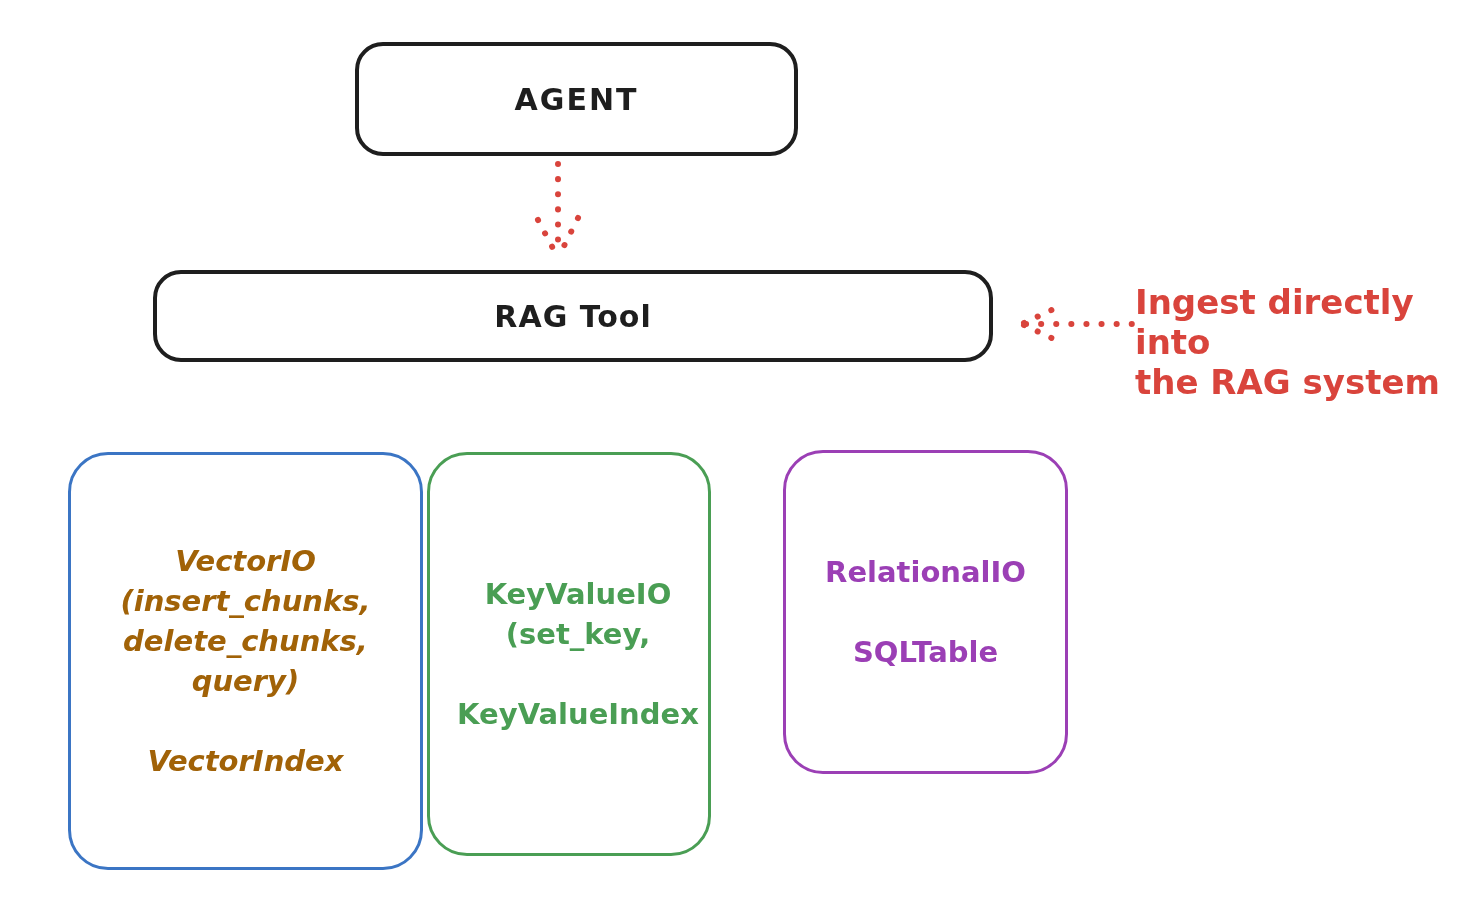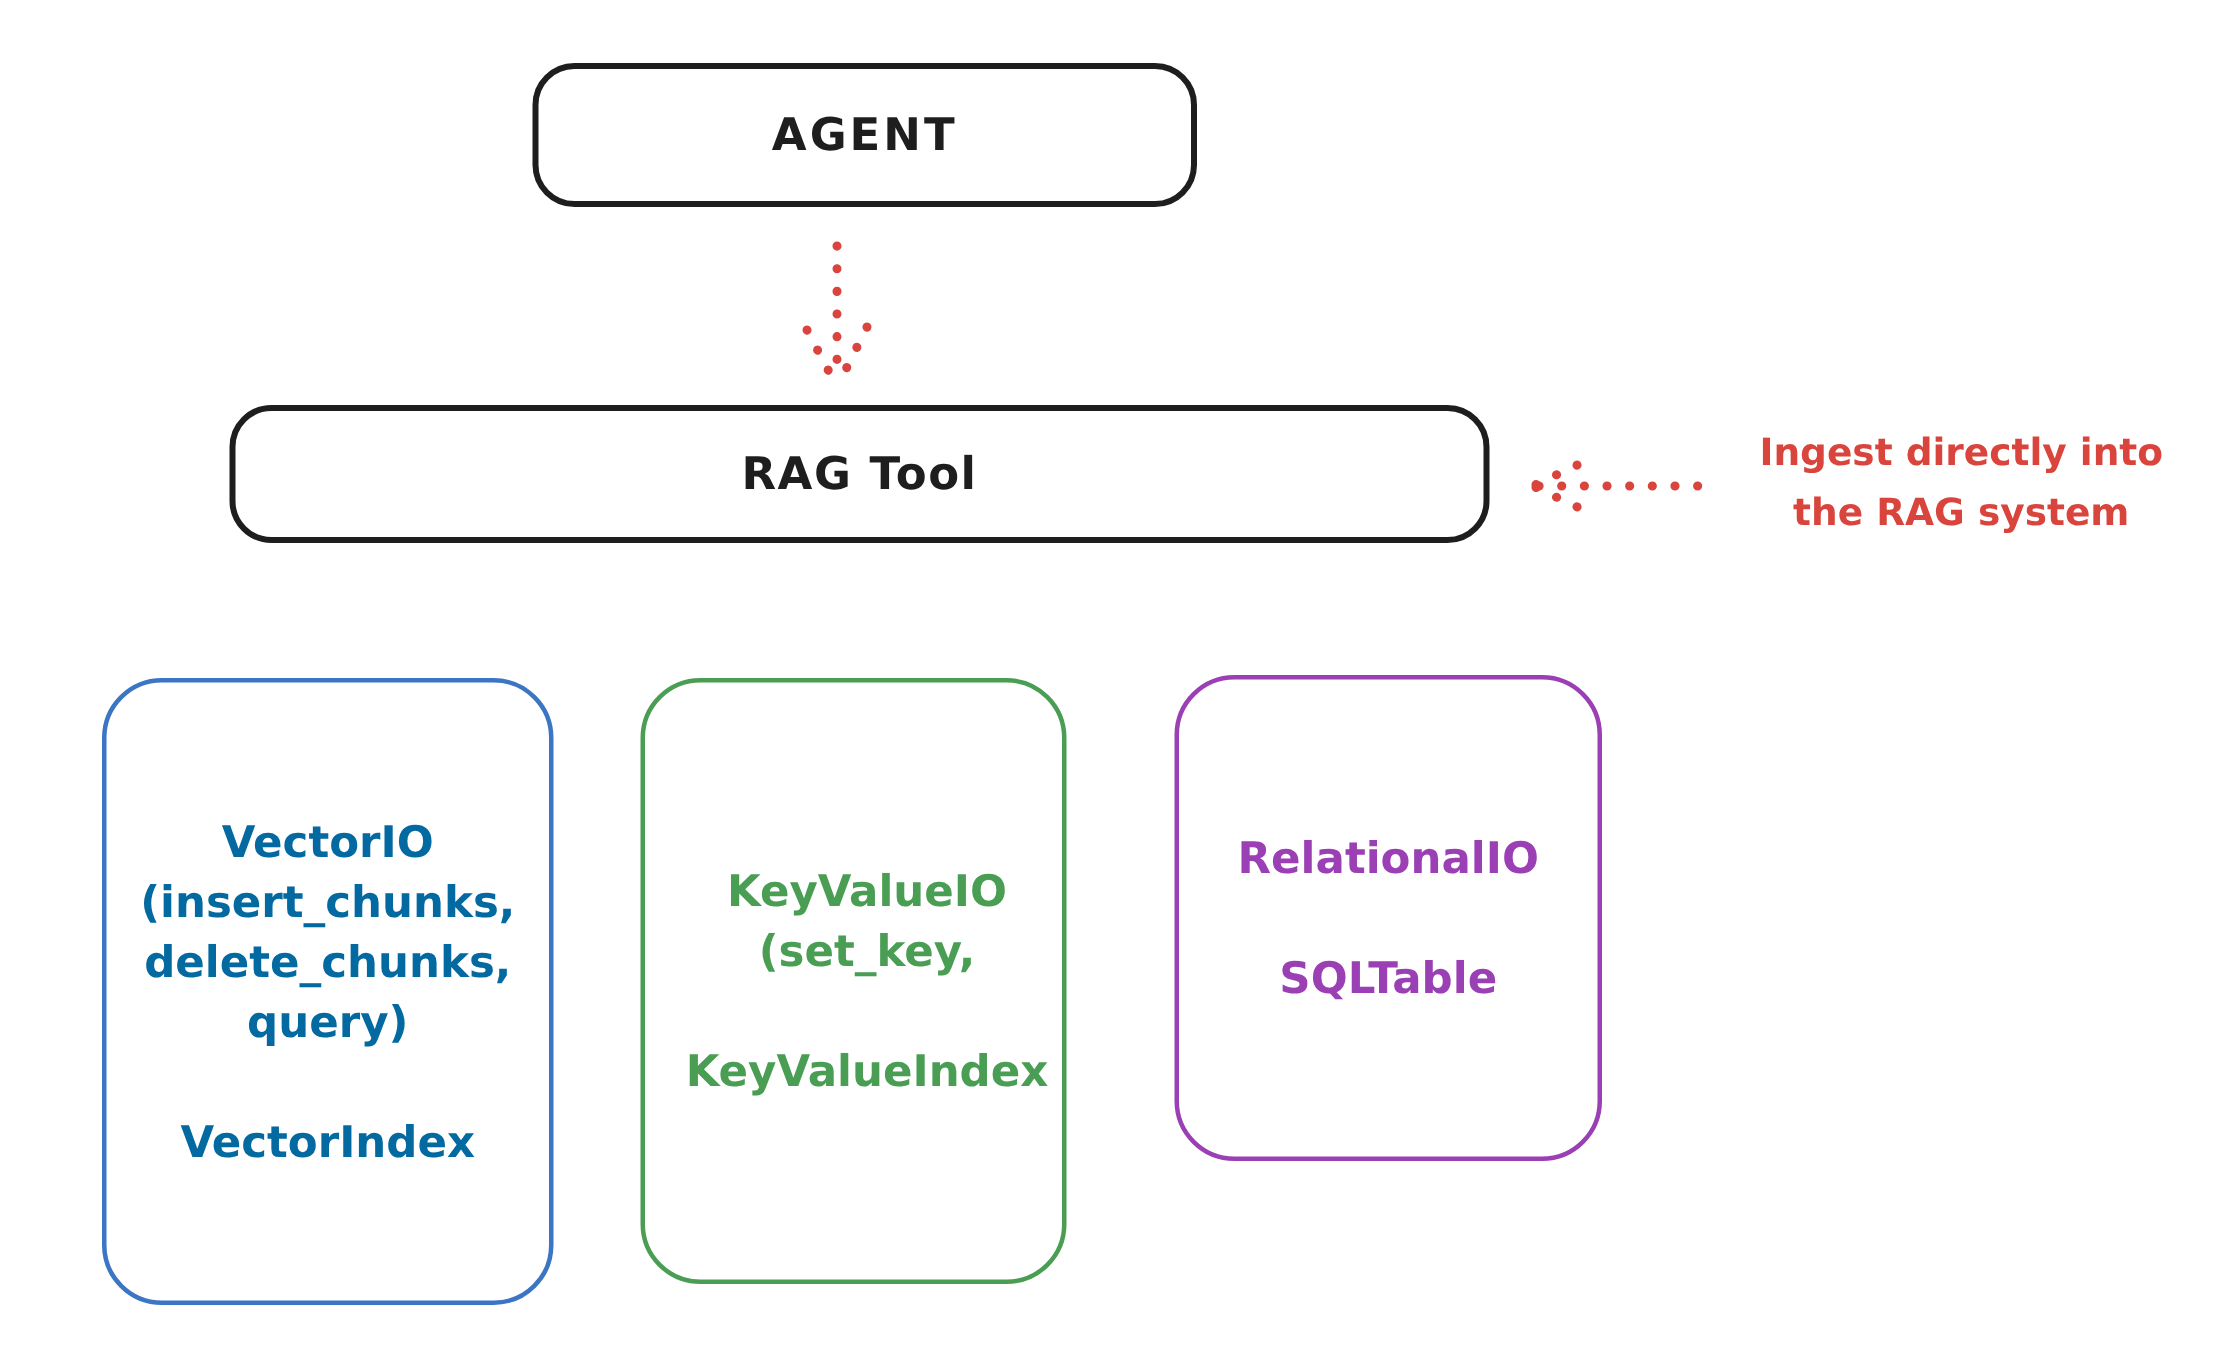--- a/index.html
+++ b/index.html
@@ -25,46 +25,46 @@
     text-align: center;
   }
   .black-node {
     border: 4px solid #1e1e1e;
     border-radius: 28px;
     color: #1e1e1e;
     font-size: 30px;
     font-weight: 600;
     letter-spacing: 2px;
   }
-  .agent-node  { left: 355px; top: 42px;  width: 443px; height: 96px; }
+  .agent-node  { left: 355px; top: 42px;  width: 443px; height: 114px; }
   .ragtool-node{ left: 153px; top: 270px; width: 840px; height: 92px; letter-spacing: 1px; }
 
   .io-node {
     border-radius: 40px;
     border: 3.5px solid;
     flex-direction: column;
     font-size: 29px;
     font-weight: 600;
     line-height: 40px;
   }
   .io-node .index-label { margin-top: 40px; }
-  .io-blue   { left: 68px;  top: 452px; width: 301px; height: 418px; border-color: #3b75c4; color: #0369a1; }
+  .io-blue   { left: 68px;  top: 452px; width: 355px; height: 418px; border-color: #3b75c4; color: #a16207; font-style: italic; }
   .io-green  { left: 427px; top: 452px; width: 284px; height: 404px; border-color: #4a9e54; color: #4a9e54; padding-left: 18px; }
   .io-purple { left: 783px; top: 450px; width: 285px; height: 324px; border-color: #9b3fb5; color: #9b3fb5; }
 
   .annotation {
     position: absolute;
     left: 1135px;
     top: 282px;
     width: 345px;
     color: #d9443c;
-    font-size: 25px;
+    font-size: 34px;
     font-weight: 600;
     line-height: 40px;
-    text-align: center;
+    text-align: left;
   }
   .arrow-svg { position: absolute; }
 </style>
 </head>
 <body>
 
 <div class="canvas">
 
   <div class="node black-node agent-node">
     <span>AGENT</span>

